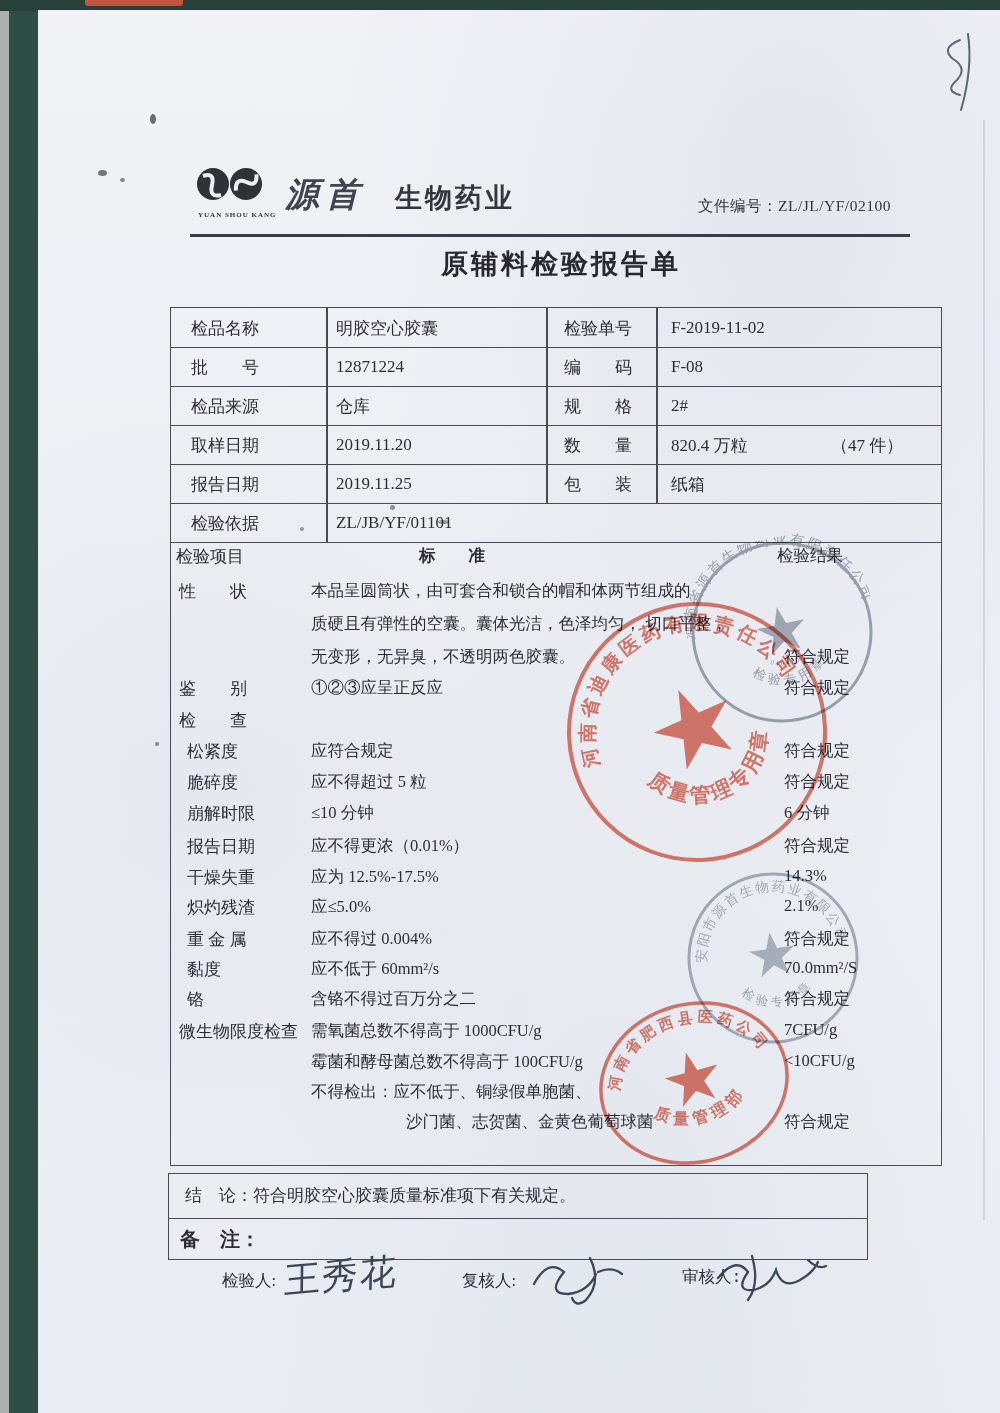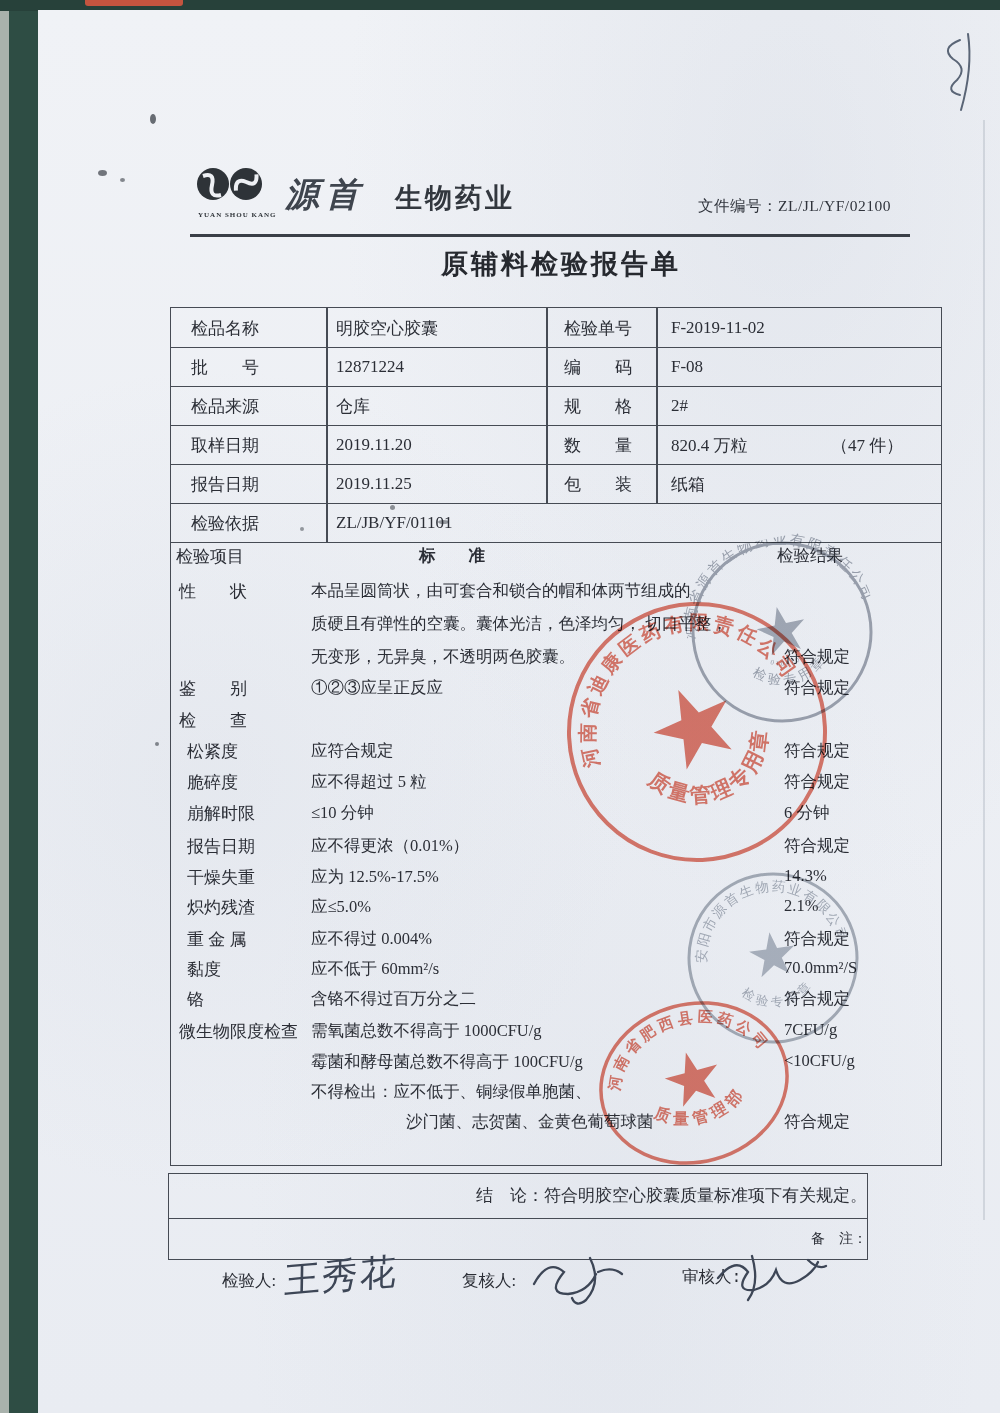--- a/index.html
+++ b/index.html
@@ -47,23 +47,23 @@
   .rl{left:8px;font-size:17px !important;}
   .rl.sub{left:16px;}
   .rs{left:140px;}
   .rs.ind2{left:235px;}
   .rr{left:613px;}
   .rhead .rl{left:5px;}
   .rhead .rs{left:248px;font-weight:bold;}
   .rhead .rr{left:606px;}
 
   
-  .conc{position:absolute;left:168px;top:1173px;width:700px;text-align:right;}
+  .conc{position:absolute;left:168px;top:1173px;width:700px;}
   .crow1{height:44px;border:1.6px solid #464b54;line-height:44px;padding-left:16px;font-size:17px;}
-  .crow2{height:40px;border:1.6px solid #464b54;border-top:none;line-height:40px;padding-left:4px;font-size:14px;}
+  .crow2{height:40px;border:1.6px solid #464b54;border-top:none;line-height:40px;padding-left:11px;font-size:20px;font-weight:bold;}
 
   
   .sig-label{font-size:16.5px;}
   .hand-name{font-size:36px;color:#3d4656;transform:rotate(-5deg) skewX(-6deg);letter-spacing:2px;}
   .scribble{position:absolute;}
   .scribble path{fill:none;stroke:#3d4656;stroke-width:2.3;stroke-linecap:round;}
   .penmark path{fill:none;stroke:#5a6576;stroke-width:2;stroke-linecap:round;}
 
   
   .stamp{position:absolute;mix-blend-mode:multiply;}

